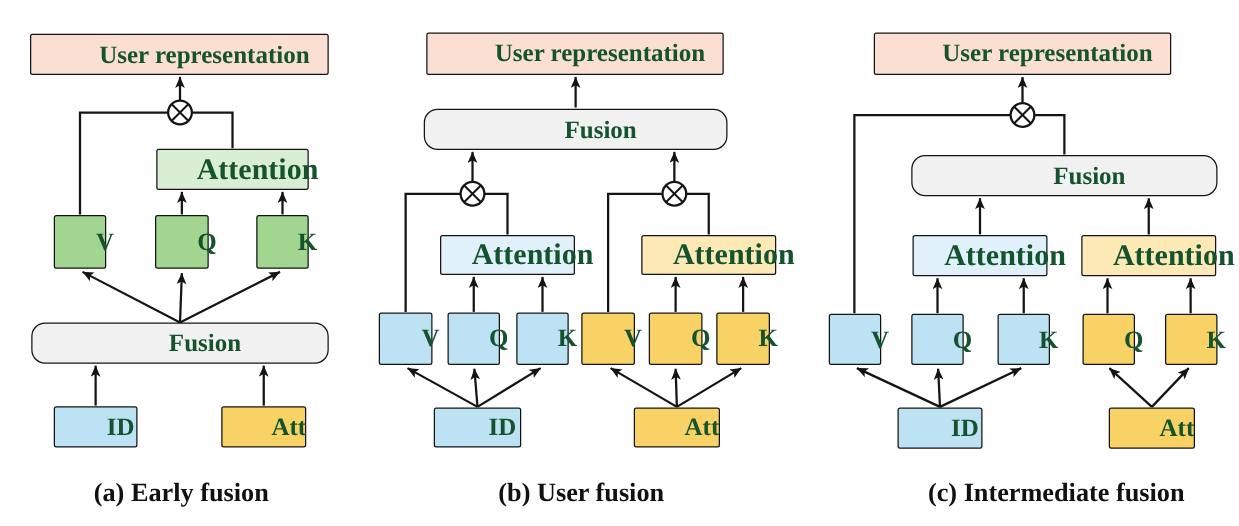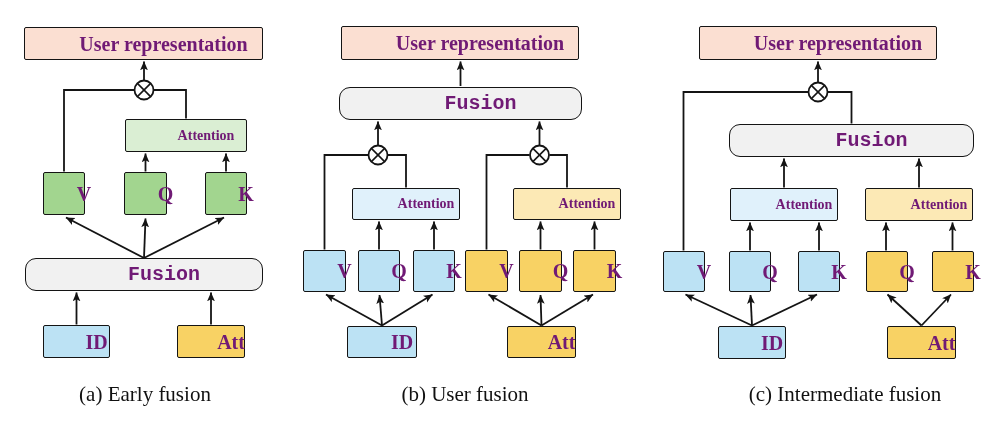--- a/index.html
+++ b/index.html
@@ -9,30 +9,30 @@
     background:#ffffff;
     font-family:"Liberation Serif","DejaVu Serif",serif;
     overflow:hidden;
   }
   .wires { position:absolute; left:0; top:0; }
   .wire  { fill:none; stroke:var(--line,#141414); stroke-width:1.8px; }
   .box {
     position:absolute; box-sizing:border-box;
     border:1.9px solid #141414;
     display:flex; align-items:center; justify-content:center;
-    font-weight:bold; color:#701a75;
+    font-weight:bold; color:#14532d;
     font-size:20px; line-height:1;
     border-radius:2px;
     padding-left:40px;
   }
-  .rounded { border-radius:11px;font-family:Liberation Mono, monospace; }
-  .f18 { font-size:14px; }
+  .rounded { border-radius:11px; }
+  .f18 { font-size:24px; }
   .caption {
     position:absolute; text-align:center;
-    font-weight:normal; font-size:21px; color:#111111;
+    font-weight:bold; font-size:21px; color:#111111;
   }
 </style>
 </head>
 <body>
 
 <div class="canvas">
 
   <svg class="wires" width="991" height="421" viewBox="0 0 991 421">
     <defs>
       <marker id="ah" markerUnits="userSpaceOnUse" markerWidth="10" markerHeight="9" refX="8.8" refY="3.9" orient="auto">

